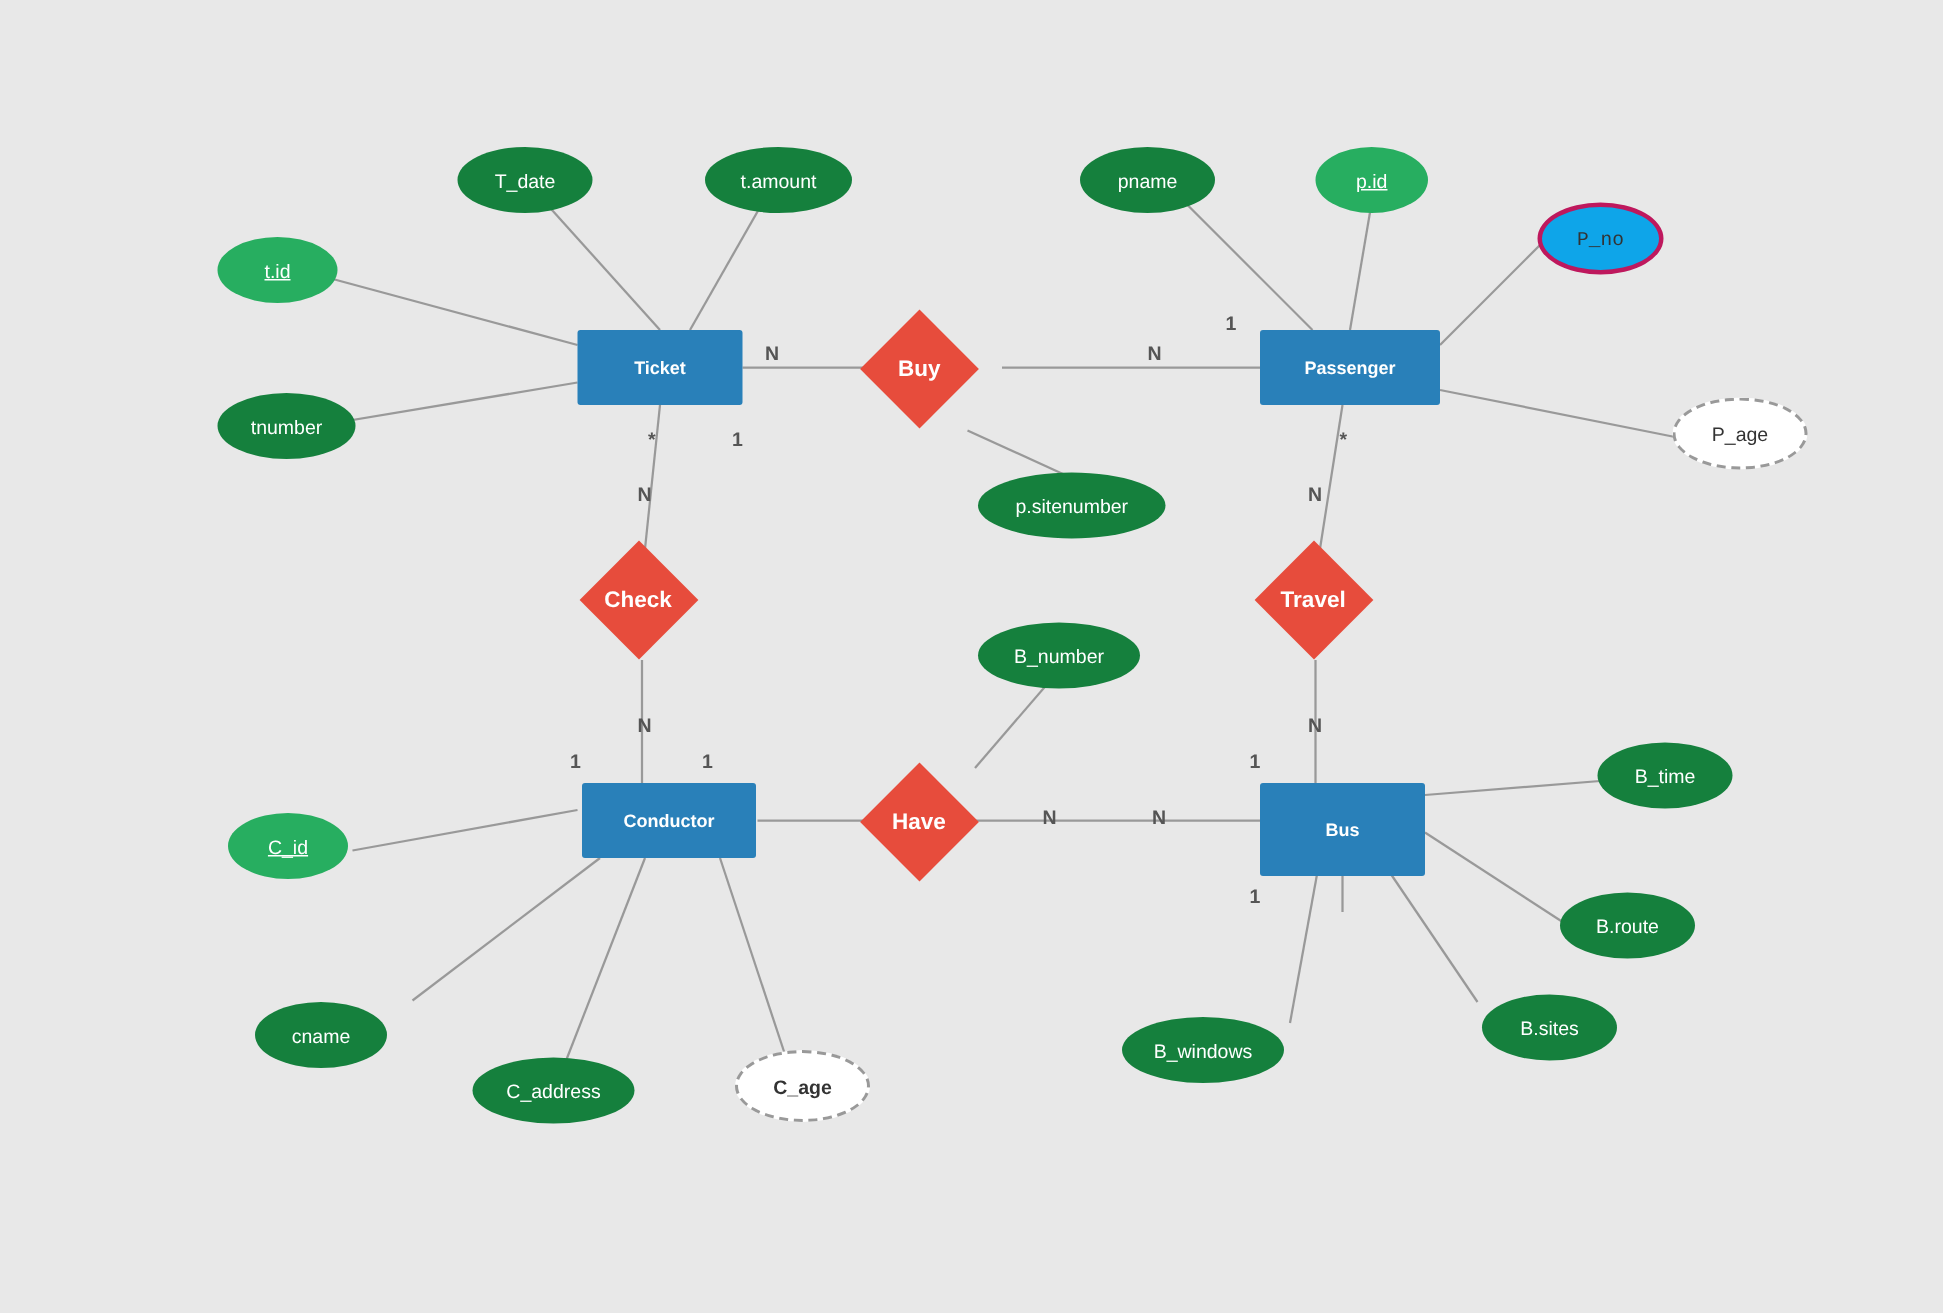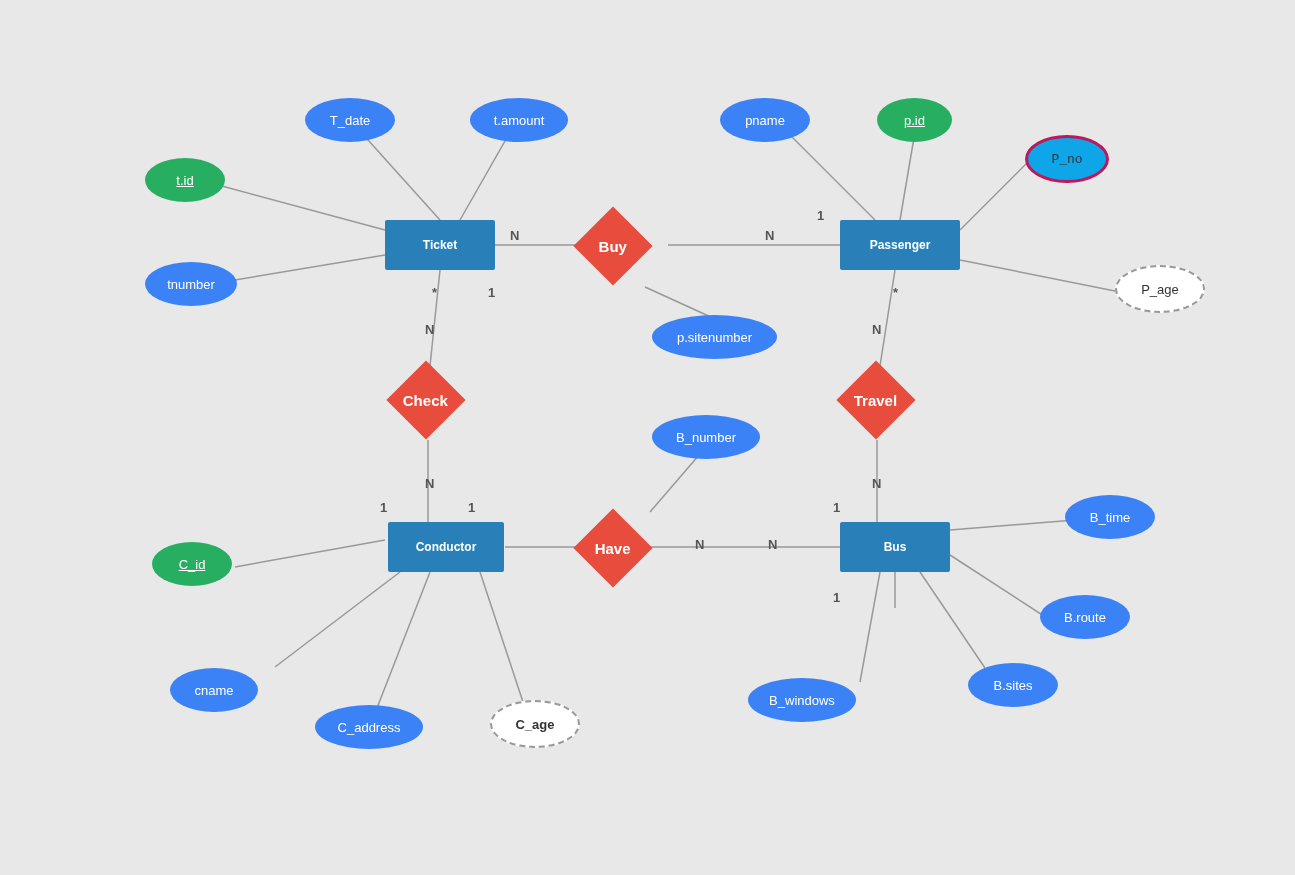--- a/index.html
+++ b/index.html
@@ -42,21 +42,21 @@
       display: flex;
       align-items: center;
       justify-content: center;
       transform: rotate(45deg);
     }
     .relationship span {
       transform: rotate(-45deg);
     }
     .attribute {
       position: absolute;
-      background: #3b82f6;
+      background: #15803d;
       color: white;
       font-size: 13px;
       font-weight: 500;
       display: flex;
       align-items: center;
       justify-content: center;
       border-radius: 50%;
     }
     .attribute.key-attr {
       background: #27ae60;
@@ -148,21 +148,21 @@
 
   <div class="entity" style="left:385px; top:220px; width:110px; height:50px;">
     <span>Ticket</span>
   </div>
   <div class="entity" style="left:840px; top:220px; width:120px; height:50px;">
     <span>Passenger</span>
   </div>
   <div class="entity" style="left:388px; top:522px; width:116px; height:50px;">
     <span>Conductor</span>
   </div>
-  <div class="entity" style="left:840px; top:522px; width:110px; height:50px;">
+  <div class="entity" style="left:840px; top:522px; width:110px; height:62px;">
     <span>Bus</span>
   </div>
 
   <div class="relationship" style="left:585px; top:218px; width:56px; height:56px;">
     <span>Buy</span>
   </div>
   <div class="relationship" style="left:398px; top:372px; width:56px; height:56px;">
     <span>Check</span>
   </div>
   <div class="relationship" style="left:848px; top:372px; width:56px; height:56px;">
@@ -216,21 +216,21 @@
   </div>
   <div class="attribute" style="left:1065px; top:495px; width:90px; height:44px;">
     <span>B_time</span>
   </div>
   <div class="attribute" style="left:1040px; top:595px; width:90px; height:44px;">
     <span>B.route</span>
   </div>
   <div class="attribute" style="left:748px; top:678px; width:108px; height:44px;">
     <span>B_windows</span>
   </div>
-  <div class="attribute" style="left:968px; top:663px; width:90px; height:44px;">
+  <div class="attribute" style="left:988px; top:663px; width:90px; height:44px;">
     <span>B.sites</span>
   </div>
 
   <div class="label" style="left:510px; top:228px;">N</div>
   <div class="label" style="left:765px; top:228px;">N</div>
   <div class="label" style="left:817px; top:208px;">1</div>
   <div class="label" style="left:432px; top:285px;">*</div>
   <div class="label" style="left:488px; top:285px;">1</div>
   <div class="label" style="left:425px; top:322px;">N</div>
   <div class="label" style="left:425px; top:476px;">N</div>

